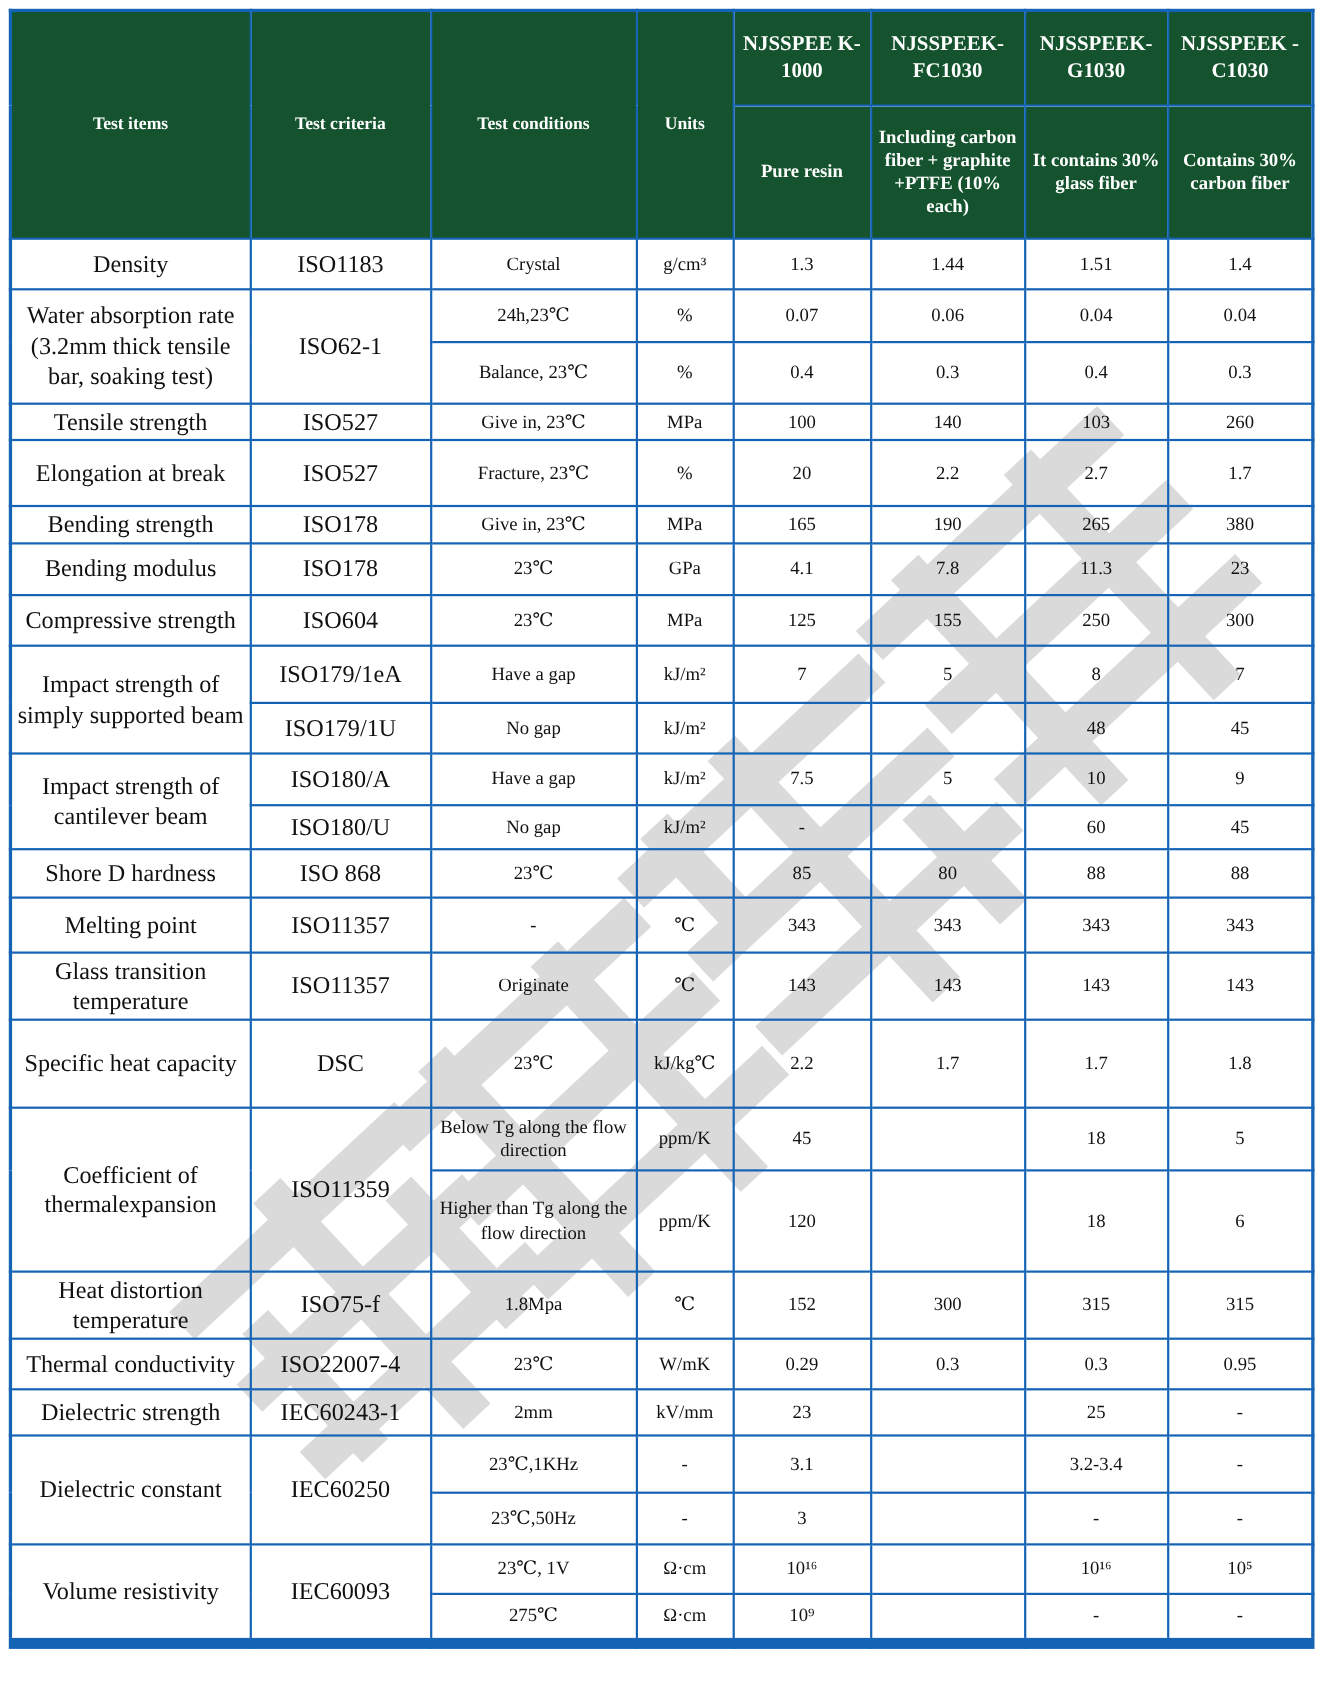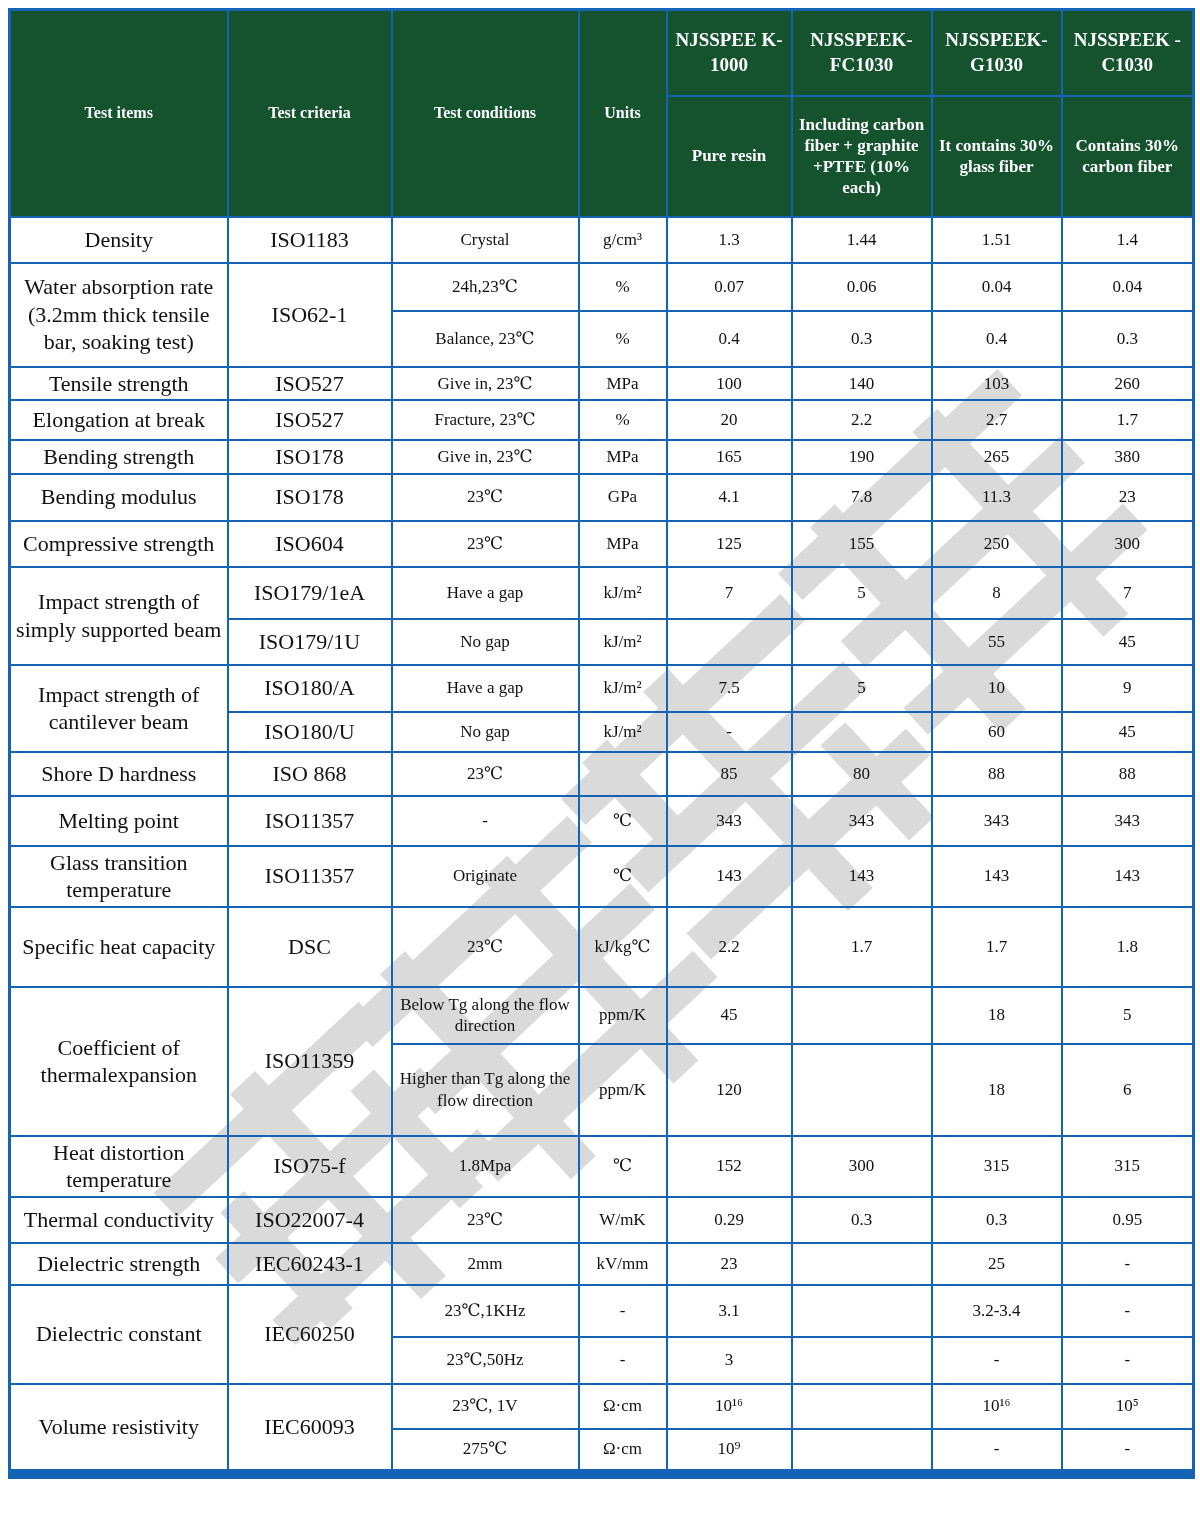--- a/index.html
+++ b/index.html
@@ -119,21 +119,21 @@
       <tr style="height:32px">
         <td class="item">Tensile strength</td>
         <td class="crit">ISO527</td>
         <td>Give in, 23℃</td>
         <td>MPa</td>
         <td>100</td>
         <td>140</td>
         <td>103</td>
         <td>260</td>
       </tr>
-      <tr style="height:40px">
+      <tr style="height:60px">
         <td class="item">Elongation at break</td>
         <td class="crit">ISO527</td>
         <td>Fracture, 23℃</td>
         <td>%</td>
         <td>20</td>
         <td>2.2</td>
         <td>2.7</td>
         <td>1.7</td>
       </tr>
       <tr style="height:32px">
@@ -175,21 +175,21 @@
         <td>5</td>
         <td>8</td>
         <td>7</td>
       </tr>
       <tr style="height:46px">
         <td class="crit">ISO179/1U</td>
         <td>No gap</td>
         <td>kJ/m²</td>
         <td></td>
         <td></td>
-        <td>55</td>
+        <td>48</td>
         <td>45</td>
       </tr>
       <tr style="height:47px">
         <td class="item" rowspan="2">Impact strength of cantilever beam</td>
         <td class="crit">ISO180/A</td>
         <td>Have a gap</td>
         <td>kJ/m²</td>
         <td>7.5</td>
         <td>5</td>
         <td>10</td>

